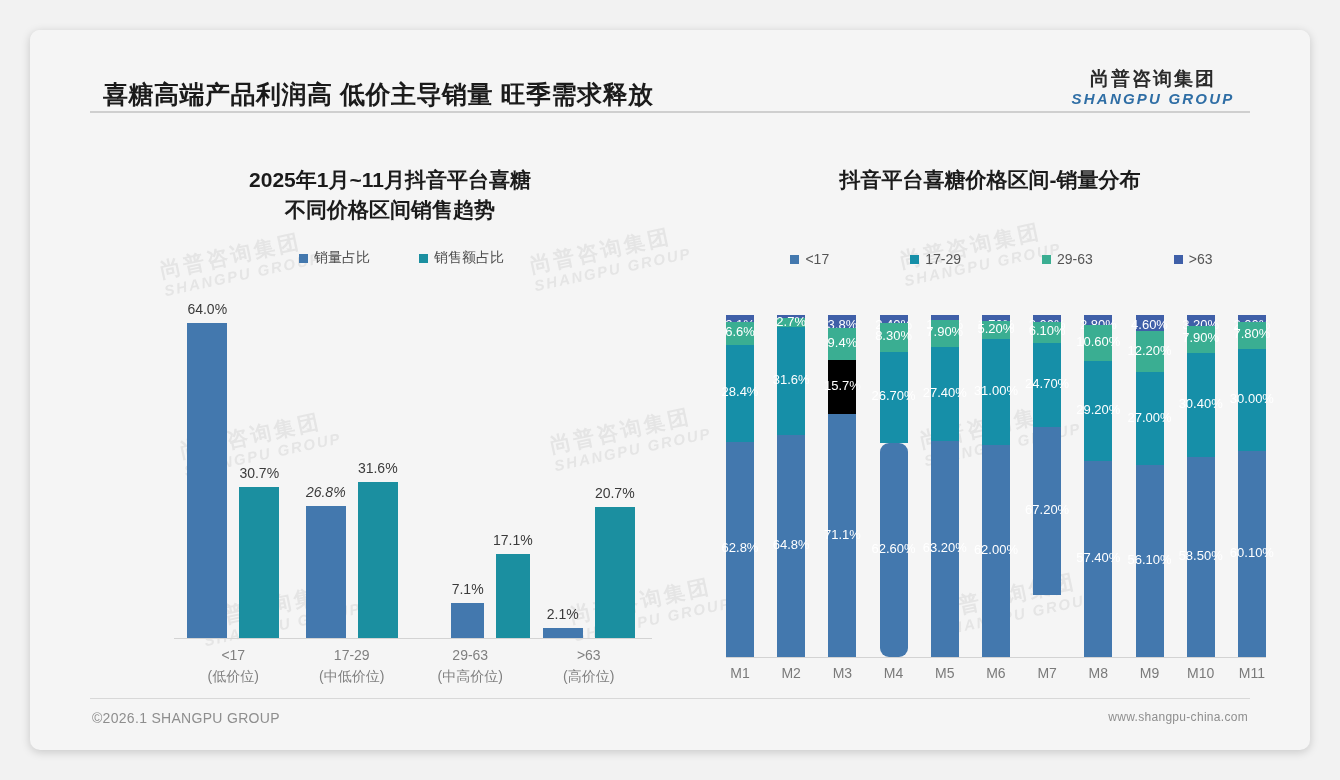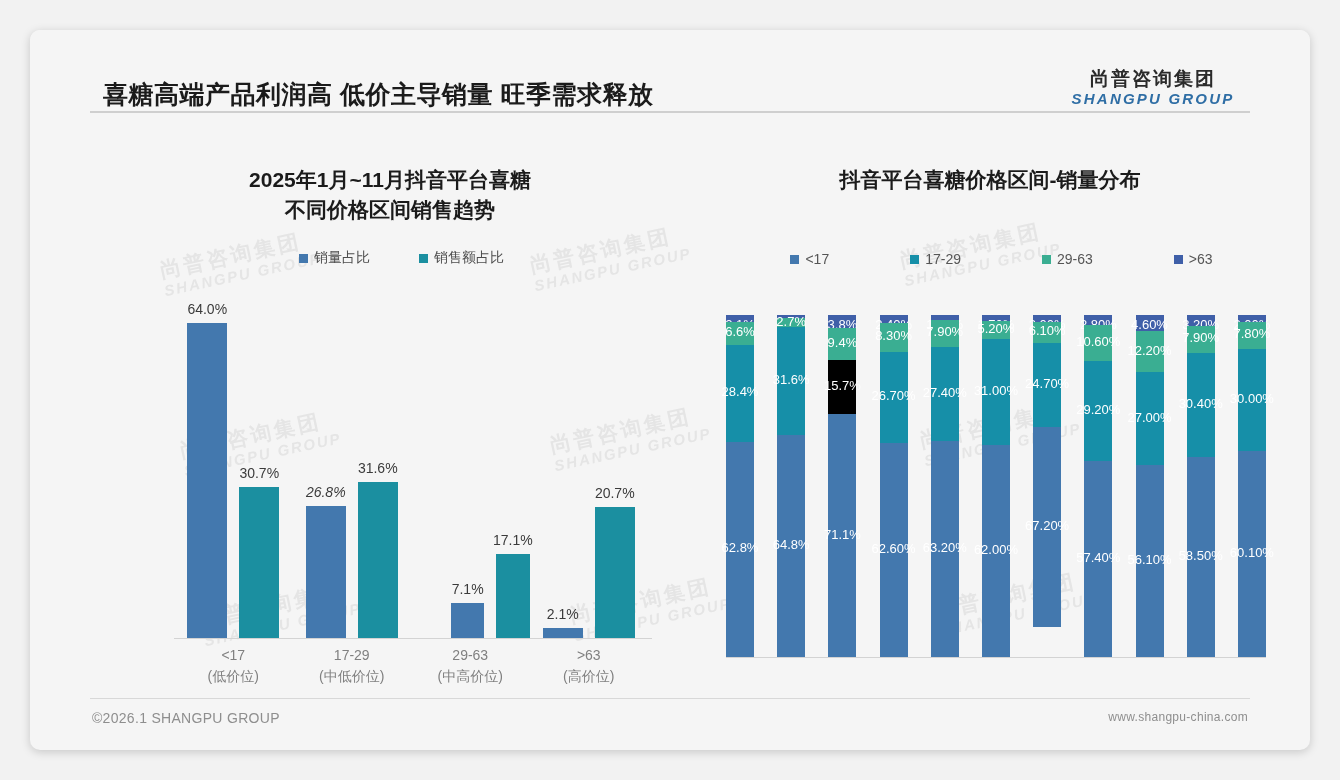--- a/index.html
+++ b/index.html
@@ -326,21 +326,21 @@
           <div class="rcol">
             <div class="seg top" style="height: 8.208px; background: rgb(63, 95, 168);">
               <span class="slab">2.40%</span>
             </div>
             <div class="seg" style="height: 28.386px; background: rgb(58, 174, 146);">
               <span class="slab">8.30%</span>
             </div>
             <div class="seg" style="height: 91.314px; background: rgb(22, 143, 168);">
               <span class="slab">26.70%</span>
             </div>
-            <div class="seg" style="height: 214.092px; background: rgb(67, 120, 174);">
+            <div class="seg" style="height: 214.092px; background: rgb(67, 120, 174); border-radius: 9px;">
               <span class="slab">62.60%</span>
             </div>
           </div>
           <div class="rcol">
             <div class="seg top" style="height: 4.788px; background: rgb(63, 95, 168);">
               <span class="slab">1.40%</span>
             </div>
             <div class="seg" style="height: 27.018px; background: rgb(58, 174, 146);">
               <span class="slab">7.90%</span>
             </div>
@@ -368,21 +368,21 @@
           <div class="rcol">
             <div class="seg top" style="height: 6.84px; background: rgb(63, 95, 168);">
               <span class="slab">2.00%</span>
             </div>
             <div class="seg" style="height: 20.862px; background: rgb(58, 174, 146);">
               <span class="slab">6.10%</span>
             </div>
             <div class="seg" style="height: 84.474px; background: rgb(22, 143, 168);">
               <span class="slab">24.70%</span>
             </div>
-            <div class="seg" style="height: 200px; background: rgb(67, 120, 174);">
+            <div class="seg" style="height: 168px; background: rgb(67, 120, 174);">
               <span class="slab">67.20%</span>
             </div>
           </div>
           <div class="rcol">
             <div class="seg top" style="height: 9.576px; background: rgb(63, 95, 168);">
               <span class="slab">2.80%</span>
             </div>
             <div class="seg" style="height: 36.252px; background: rgb(58, 174, 146);">
               <span class="slab">10.60%</span>
             </div>
@@ -430,20 +430,33 @@
             </div>
             <div class="seg" style="height: 102.6px; background: rgb(22, 143, 168);">
               <span class="slab">30.00%</span>
             </div>
             <div class="seg" style="height: 205.542px; background: rgb(67, 120, 174);">
               <span class="slab">60.10%</span>
             </div>
           </div>
         </div>
       <div class="rbaseline"></div>
+      <div class="rxlabels" id="right-xlabels">
+          <div class="rxcell">M1</div>
+          <div class="rxcell">M2</div>
+          <div class="rxcell">M3</div>
+          <div class="rxcell">M4</div>
+          <div class="rxcell">M5</div>
+          <div class="rxcell">M6</div>
+          <div class="rxcell">M7</div>
+          <div class="rxcell">M8</div>
+          <div class="rxcell">M9</div>
+          <div class="rxcell">M10</div>
+          <div class="rxcell">M11</div>
+        </div>
     </div>
   </div>
 
   <div class="footer-rule"></div>
   <div class="footer-left">©2026.1 SHANGPU GROUP</div>
   <div class="footer-right">www.shangpu-china.com</div>
 
 </div>
 
 </body></html>

